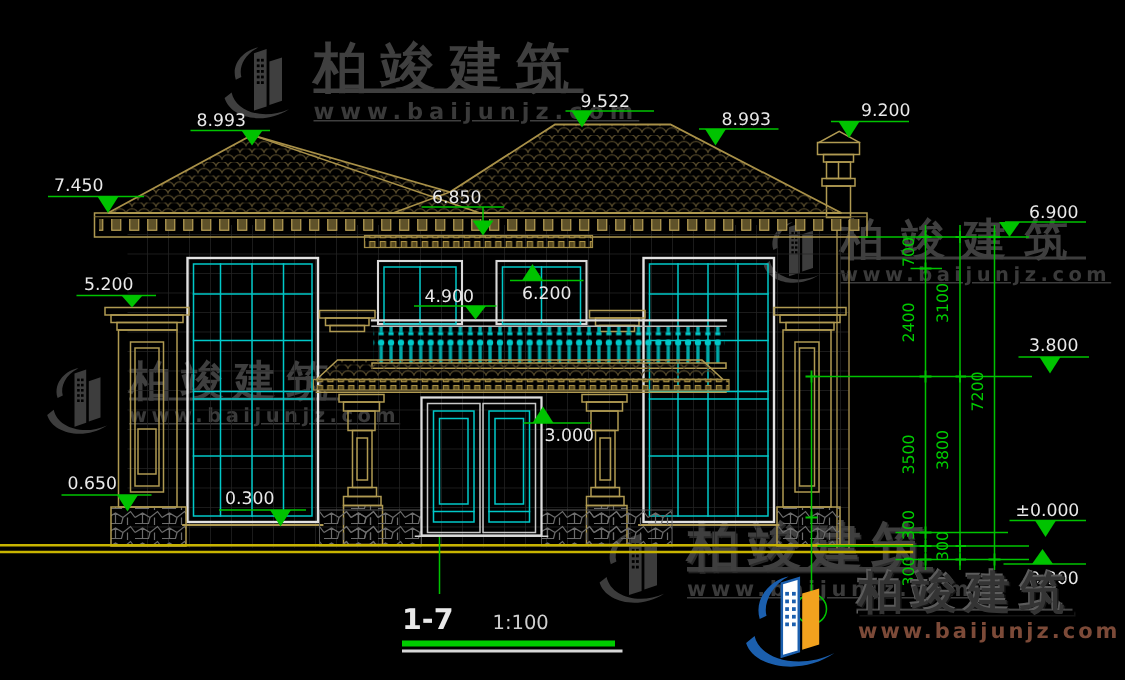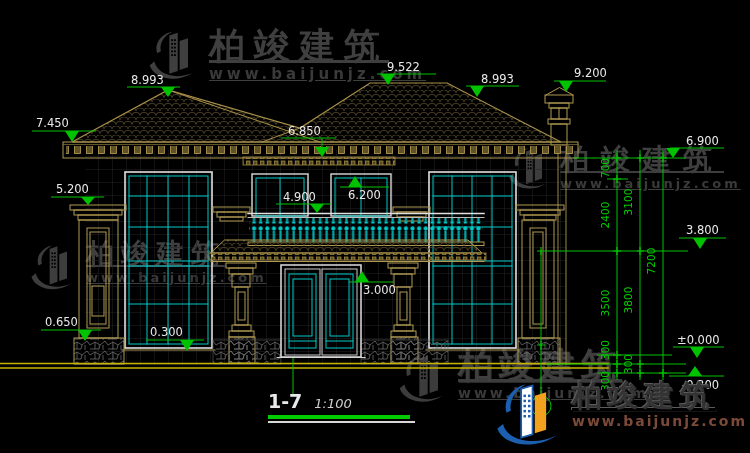--- a/index.html
+++ b/index.html
@@ -15,24 +15,24 @@
   .wm2 .big{font-size:29px;letter-spacing:12px;}
   .wm2 .url{font-size:13px;letter-spacing:3px;}
   .wm3 .big{font-size:28px;letter-spacing:7px;}
   .wm3 .url{font-size:13px;letter-spacing:3px;}
   .wm4 .big{font-size:35px;letter-spacing:6px;text-shadow:1px 1px 0 #2a2a2a;}
   .wm4 .url{font-size:14px;letter-spacing:3px;}
   .wm5 .big{font-size:30px;letter-spacing:6px;color:#343434;
             text-shadow:-1px -1px 0 #5c5c5c,1px 1px 0 #141414;}
   .wm5 .url{font-size:14px;letter-spacing:2px;color:#7c4a38;}
   #title{position:absolute;left:268px;top:390px;color:#e9e9e9;}
-  #title .row{display:flex;align-items:baseline;gap:12px;}
+  #title .row{display:flex;align-items:baseline;gap:26px;margin-top:12px;}
   #title .ax{font-size:19px;font-weight:bold;}
   #title .nm{font-size:19px;font-weight:bold;letter-spacing:3px;}
-  #title .sc{font-size:13px;color:#cfcfcf;font-style:italic;}
+  #title .sc{font-size:13px;color:#cfcfcf;}
   #title .bar{width:142px;height:4px;background:#00cc00;margin-top:3px;}
   #title .uline{width:147px;height:2px;background:#d7d7d7;margin-top:2px;}
 </style>
 </head>
 <body>
 
 <div id="stage">
 
   <svg width="0" height="0" style="position:absolute">
     <symbol id="bjlogo" viewBox="0 0 60 60">

